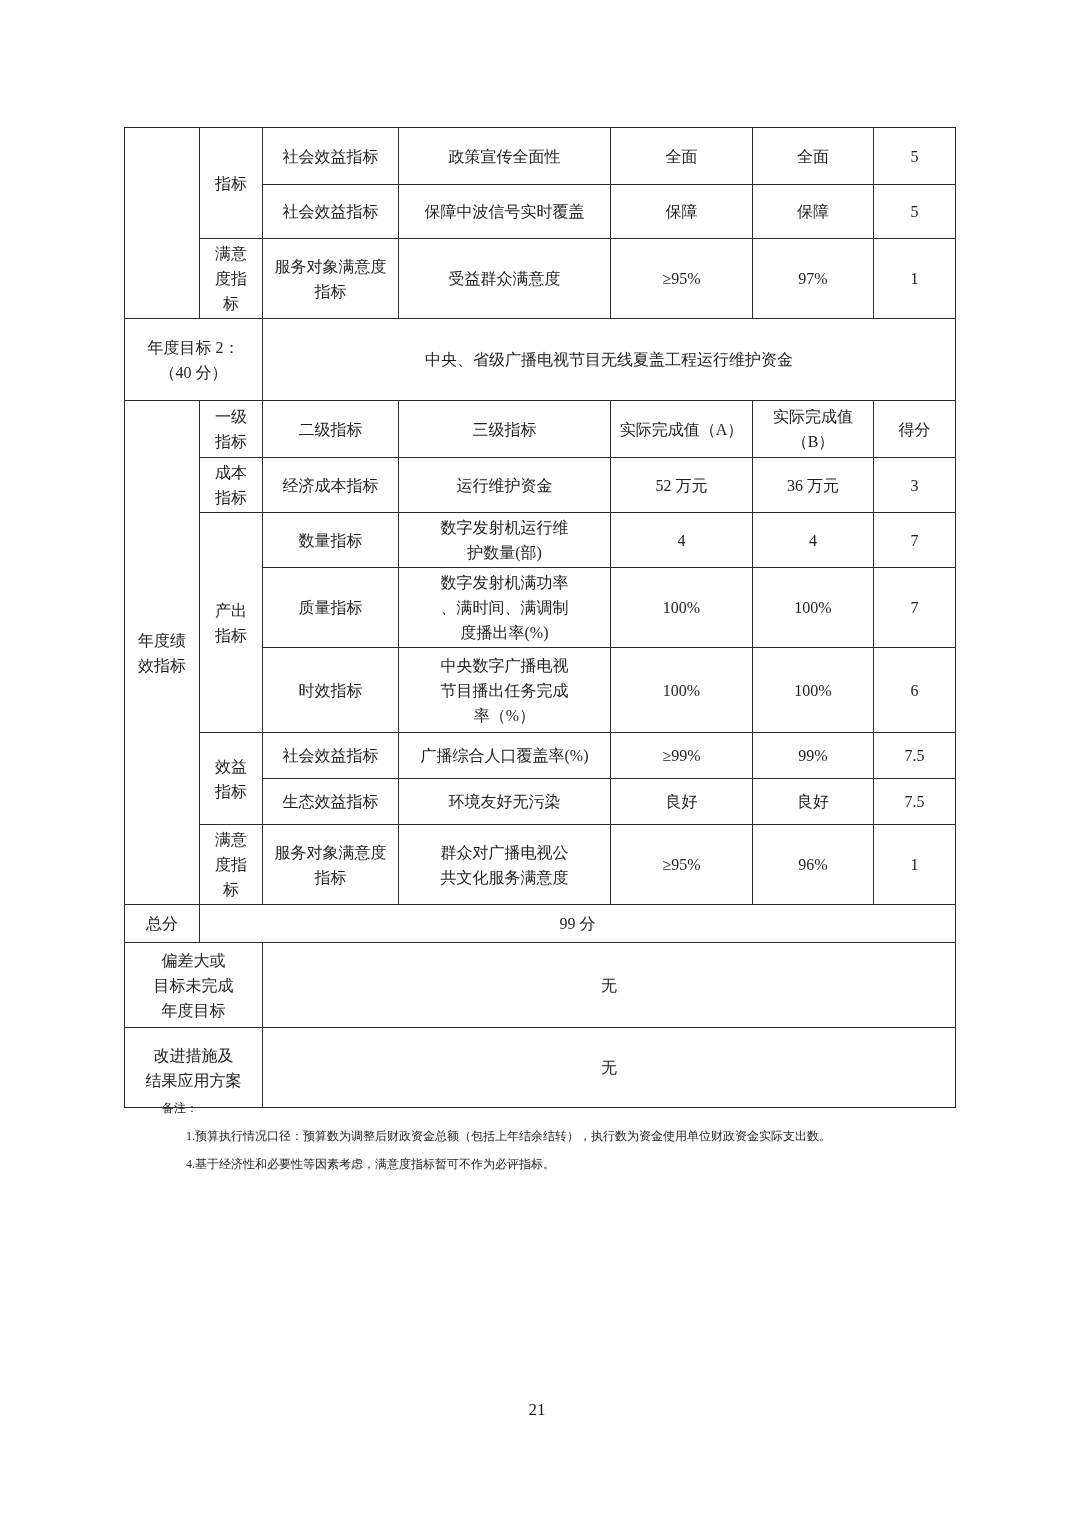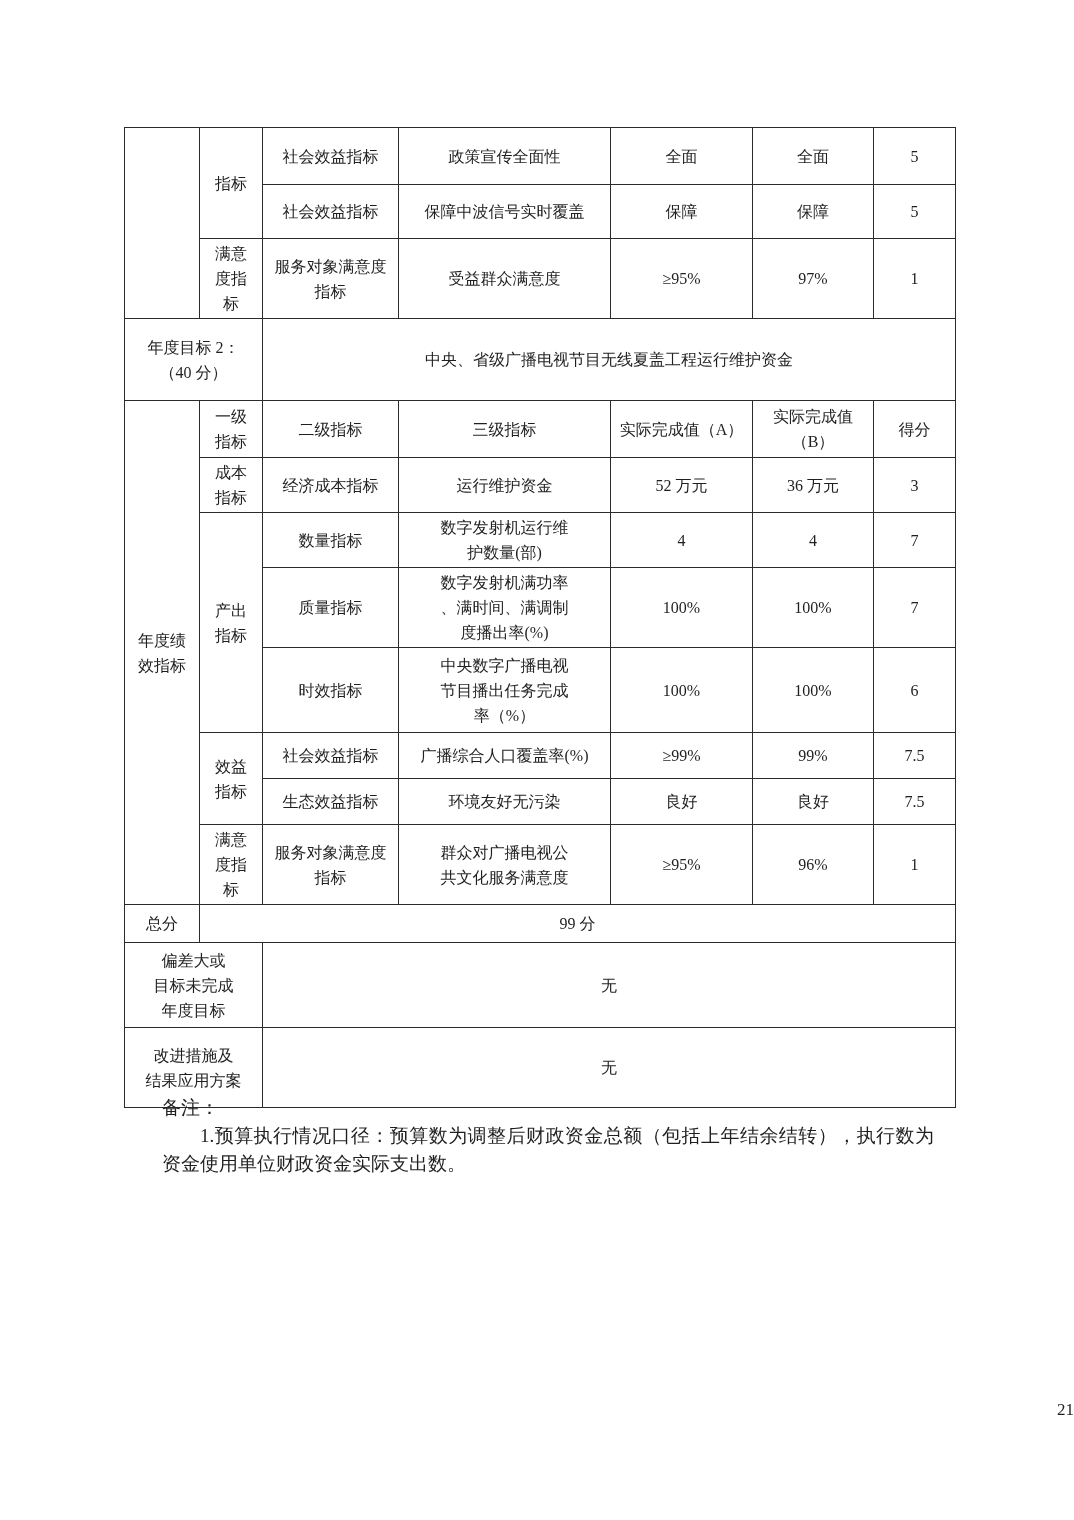--- a/index.html
+++ b/index.html
@@ -18,27 +18,27 @@
     font-size:16px; line-height:25px;
     padding:2px 4px;
     white-space:pre-line;
     overflow:hidden;
   }
   td.vtop { vertical-align:top; padding-top:7px; }
   td.leftal { text-align:left; padding-left:12px; }
   td.leftal2 { text-align:left; padding-left:10px; }
   .notes {
     position:absolute; left:162px; top:1094px; width:772px;
-    font-size:19px; line-height:28px; text-align:justify;
+    font-size:12px; line-height:28px; text-align:justify;
   }
   .notes p { margin:0; text-indent:2em; }
   .notes p.nt { text-indent:0; }
   .pagenum {
     position:absolute; left:0; top:1400px; width:100%;
-    text-align:right; font-size:17px;
+    text-align:center; font-size:17px;
   }
 </style>
 </head>
 <body>
 
 <div class="page">
 
   <table class="perf">
     <colgroup>
       <col style="width:75px">
@@ -179,17 +179,18 @@
         <td colspan="2">改进措施及
 结果应用方案</td>
         <td colspan="5" class="leftal2">无</td>
       </tr>
     </tbody>
   </table>
 
   <div class="notes">
     <p class="nt">备注：</p>
     <p>1.预算执行情况口径：预算数为调整后财政资金总额（包括上年结余结转），执行数为资金使用单位财政资金实际支出数。</p>
+    <p>4.基于经济性和必要性等因素考虑，满意度指标暂可不作为必评指标。</p>
   </div>
 
   <div class="pagenum">21</div>
 
 </div>
 
 </body></html>

